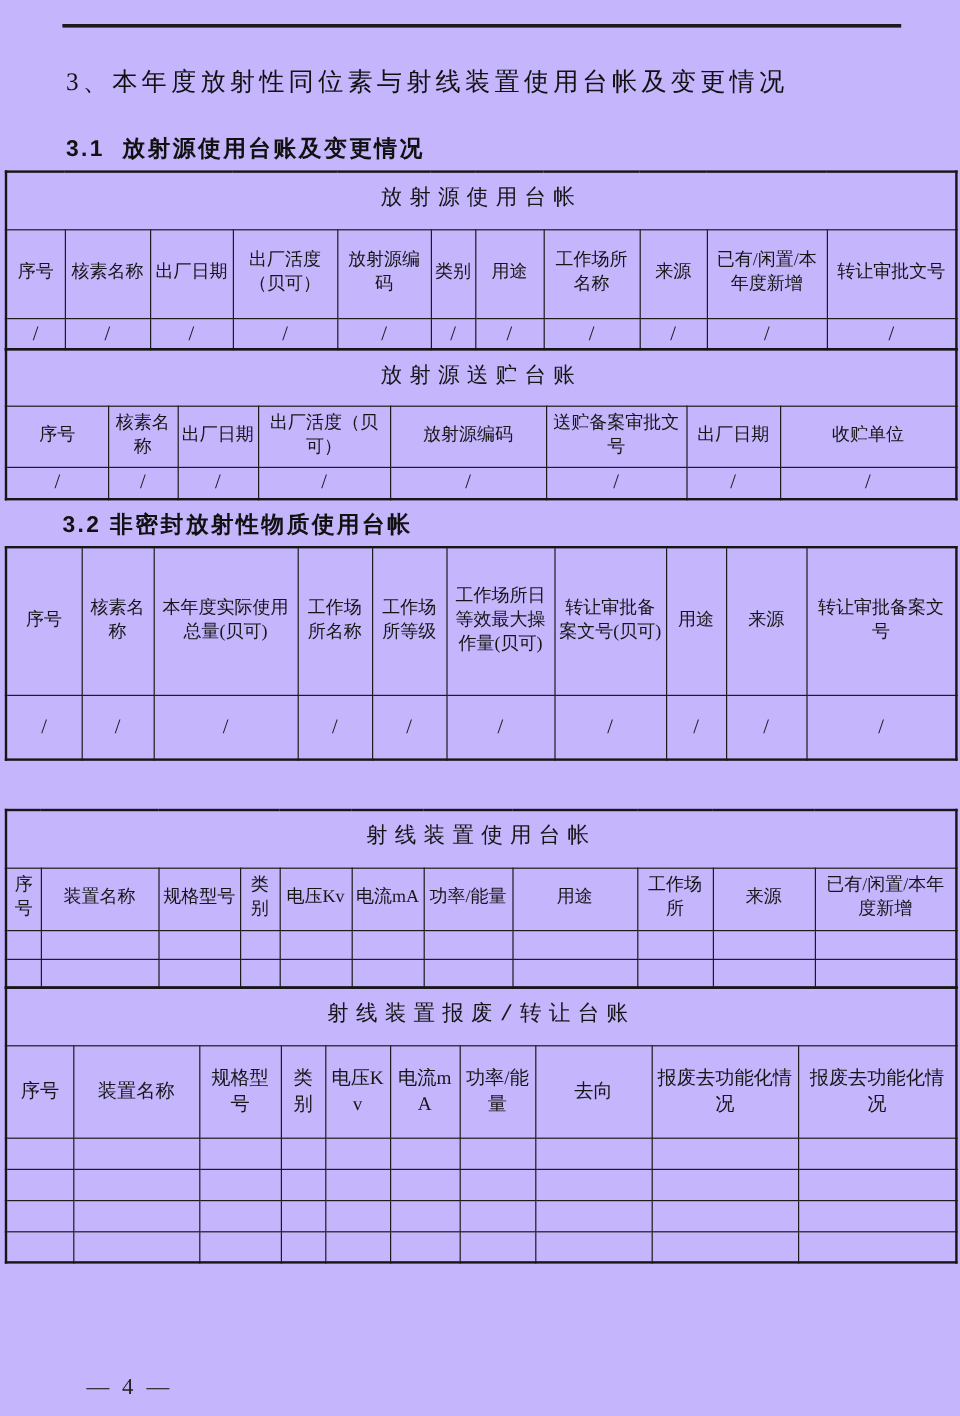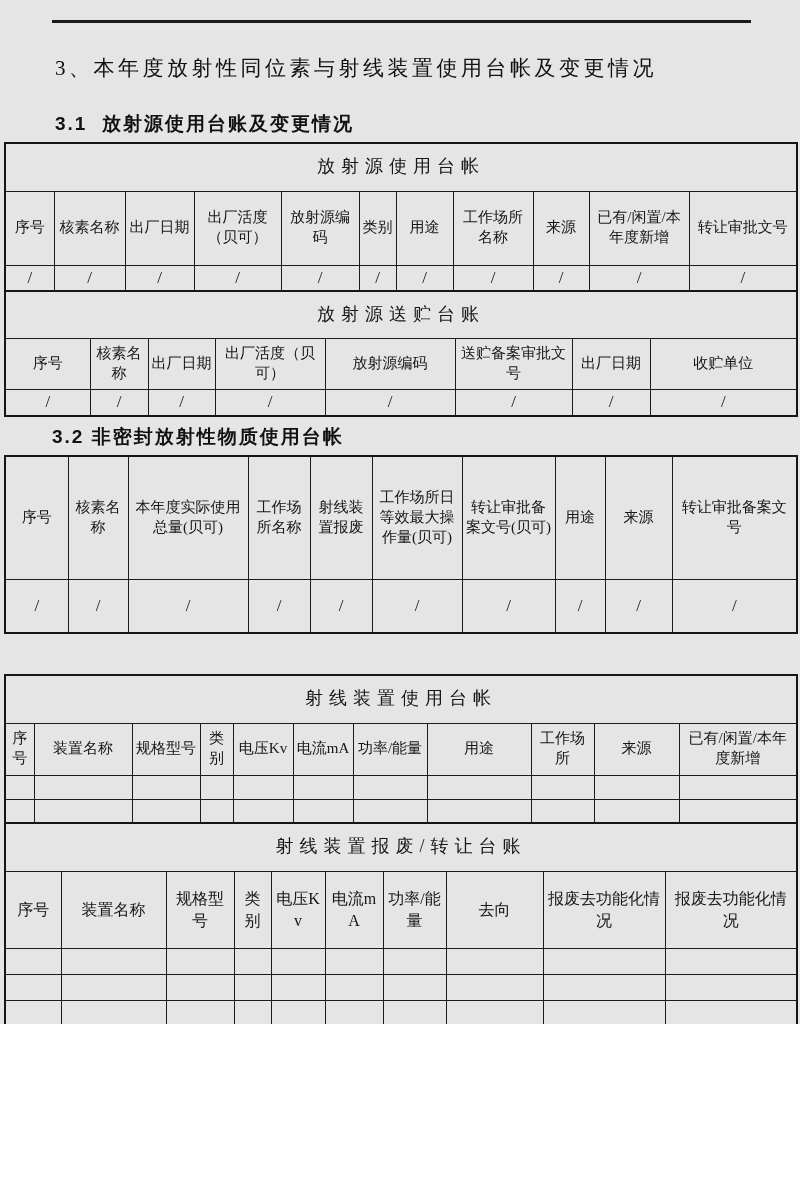--- a/index.html
+++ b/index.html
@@ -1,36 +1,36 @@
 <!DOCTYPE html>
 <html><head>
 <meta charset="utf-8">
 <style>
   html,body{margin:0;padding:0;background:#ffffff;}
-  .page{position:relative;width:800px;height:1024px;background:#e5e5e5;overflow:hidden;
+  .page{position:relative;width:800px;height:1180px;background:#c4b5fd;overflow:hidden;
         font-family:"Liberation Serif",serif;color:#141414;}
   .toprule{position:absolute;left:52px;top:20px;width:699px;height:3px;background:#1b1b1b;}
   .doc-title{position:absolute;left:55px;top:54px;margin:0;font-size:21px;font-weight:500;
         letter-spacing:3.5px;white-space:pre;color:#111;}
   .sec-heading{position:absolute;left:55px;margin:0;font-size:19px;font-weight:700;
         letter-spacing:2px;white-space:pre;color:#111;
         font-family:"Liberation Sans",sans-serif;}
   #h31{top:111px;}
   #h32{top:424px;left:52px;}
   #h33{top:681px;}
   .sec-table{position:absolute;left:4px;width:792px;}
   #t1{top:142px;}
   #t2{top:455px;}
   #t3{top:674px;}
   table{border-collapse:collapse;table-layout:fixed;width:792px;border:2px solid #161616;}
   table+table{margin-top:-2px;}
   th,td{border:1.5px solid #1c1c1c;text-align:center;vertical-align:middle;
         padding:1px 3px;font-weight:normal;word-break:break-all;line-height:1.32;
         font-size:15px;color:#161616;}
-  .tl th{font-size:18px;letter-spacing:6px;padding:2px;}
+  .tl th{font-size:18px;letter-spacing:6px;padding:2px;font-family:Liberation Mono, monospace;}
   .dr td{font-size:17px;}
   
   .t1a .tl{height:48px;} .t1a .hd{height:74px;} .t1a .dr{height:26px;}
   .t1b .tl{height:47px;} .t1b .hd{height:51px;} .t1b .dr{height:27px;}
   .t2  .hd{height:123px;} .t2 .dr{height:54px;}
   .t3a .tl{height:48px;} .t3a .hd{height:52px;} .t3a .er{height:24px;}
   .t3b .tl{height:48px;} .t3b .hd{height:77px;} .t3b .er{height:26px;}
   .t3b .hd th{font-size:16px;}
   .pagenum{position:absolute;left:72px;top:1146px;font-size:19px;letter-spacing:3px;color:#222;}
 </style>
@@ -146,21 +146,21 @@
           <col style="width:50px">
         <col style="width:67px">
           <col style="width:125px">
       </colgroup>
       <tbody>
           <tr class="hd">
         <th>序号</th>
         <th>核素名称</th>
         <th>本年度实际使用总量(贝可)</th>
         <th>工作场所名称</th>
-        <th>射线装置报废</th>
+        <th>工作场所等级</th>
         <th>工作场所日等效最大操作量(贝可)</th>
         <th>转让审批备案文号(贝可)</th>
         <th>用途</th>
         <th>来源</th>
         <th>转让审批备案文号</th>
       </tr>
       <tr class="dr">
         <td>/</td>
         <td>/</td>
         <td>/</td>

